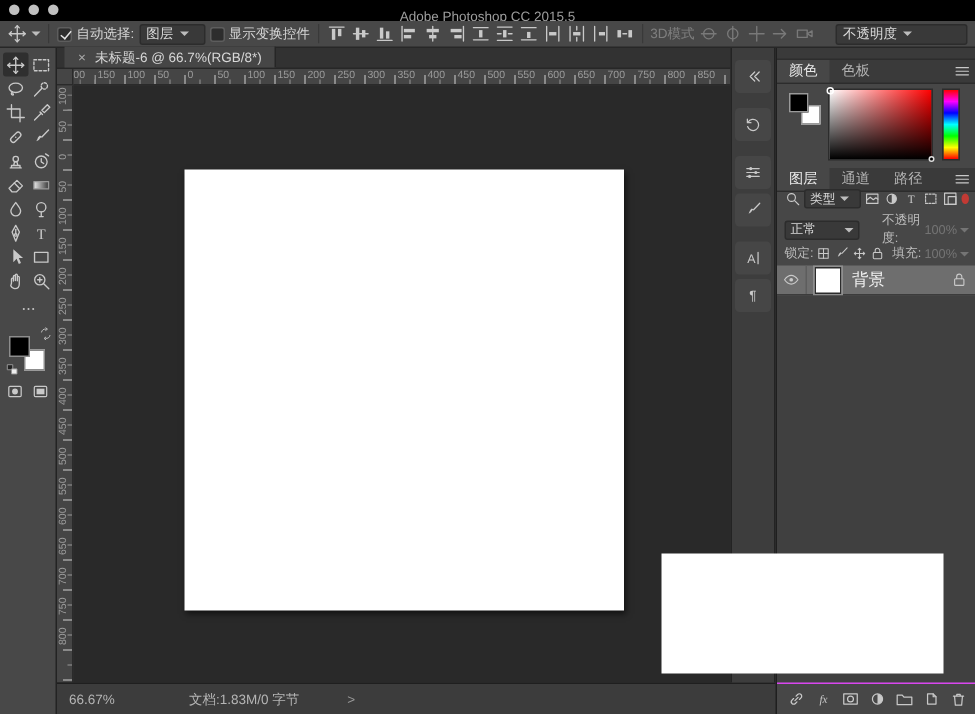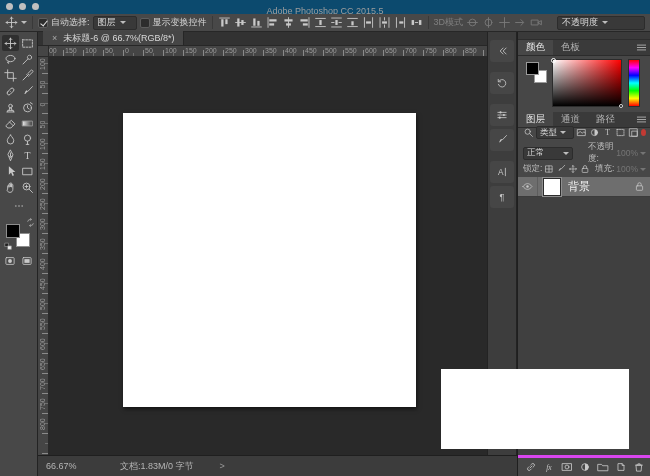--- a/index.html
+++ b/index.html
@@ -1,21 +1,21 @@
 <!DOCTYPE html>
 <html><head>
 <meta charset="utf-8">
 <style>
   html,body{margin:0;padding:0;background:#191919;}
   .app{position:relative;width:650px;height:476px;background:#292929;overflow:hidden;
        font-family:"Liberation Sans","DejaVu Sans",sans-serif;-webkit-font-smoothing:antialiased;}
   .app *{box-sizing:border-box;}
 
   
-  .titlebar{position:absolute;left:0;top:0;width:650px;height:23px;background:#0c4a6e;
+  .titlebar{position:absolute;left:0;top:0;width:650px;height:23px;background:#000000;
             border-bottom:1px solid #1d1d1d;display:flex;align-items:center;}
   .lights{position:absolute;left:6px;top:3px;display:flex;gap:6px;}
   .light{width:7px;height:7px;border-radius:50%;background:#c0c0c0;}
   .wintitle{width:100%;text-align:center;font-size:9px;color:#9d9d9d;line-height:14px;}
 
   
   .optionsbar{position:absolute;left:0;top:14px;width:650px;height:18px;background:#484848;
               border-bottom:1px solid #272727;display:flex;align-items:center;padding:0 5px;gap:3px;
               font-size:9px;color:#d6d6d6;white-space:nowrap;}
   .vsep{width:1px;height:13px;background:#5a5a5a;border-right:1px solid #393939;margin:0 2px;flex:0 0 auto;}
@@ -73,21 +73,21 @@
           transform:rotate(-90deg);}
 
   
   .pasteboard{position:absolute;left:49px;top:57px;width:438px;height:398px;background:#292929;}
   .canvas{position:absolute;left:74px;top:56px;width:293px;height:294px;background:#ffffff;
           box-shadow:1px 2px 4px rgba(0,0,0,.55);}
 
   
   .statusbar{position:absolute;left:38px;top:455px;width:479px;height:21px;background:#3c3c3c;
              border-top:1px solid #1f1f1f;display:flex;align-items:center;font-size:9px;color:#b5b5b5;
-             padding-left:8px;gap:4px;}
+             padding-left:8px;gap:10px;}
   .statzoom{width:62px;}
   .statdoc{margin-left:8px;}
   .statmore{margin-left:22px;color:#9a9a9a;font-size:9px;}
 
   
   .dockstrip{position:absolute;left:487px;top:32px;width:30px;height:423px;background:#3d3d3d;
              border-left:1px solid #232323;border-right:1px solid #232323;display:flex;flex-direction:column;
              align-items:center;padding-top:8px;}
   .dockbtn{width:24px;height:22px;background:#464646;border-radius:3px;display:flex;align-items:center;
            justify-content:center;margin-bottom:3px;}
@@ -124,21 +124,21 @@
              align-items:center;padding:0 3px;gap:3px;color:#d8d8d8;flex:0 0 auto;}
 
   #layerlist{position:absolute;left:0;top:145px;width:133px;}
   .layerrow{height:20px;background:#6e6e6e;display:flex;align-items:center;border-bottom:1px solid #3c3c3c;}
   .eyecell{width:20px;display:flex;align-items:center;justify-content:center;border-right:1px solid #5d5d5d;height:100%;}
   .lthumb{width:18px;height:18px;background:#fff;border:1px solid #2c2c2c;margin-left:5px;outline:1px solid #8f8f8f;}
   .lname{font-size:11px;color:#f0f0f0;margin-left:7px;}
   .llock{margin-left:auto;margin-right:6px;}
   .layersempty{position:absolute;left:0;top:165px;bottom:21px;width:133px;background:#404040;}
   .panelbottom{position:absolute;left:0;bottom:0;width:133px;height:21px;background:#474747;
-               border-top:3px solid #d946ef;display:flex;align-items:center;justify-content:flex-end;
+               border-top:1px solid #d946ef;display:flex;align-items:center;justify-content:flex-end;
                gap:6px;padding-right:6px;}
 
   
   .watermark{position:absolute;left:441px;top:369px;width:188px;height:80px;background:#ffffff;z-index:50;
              display:flex;flex-direction:column;align-items:center;justify-content:center;}
   .wmtitle{font-size:29px;font-weight:bold;letter-spacing:1px;line-height:1.05;}
   .wmsub{font-size:15px;color:#9c9c9c;letter-spacing:2px;margin-top:3px;}
 </style>
 </head>
 <body>

